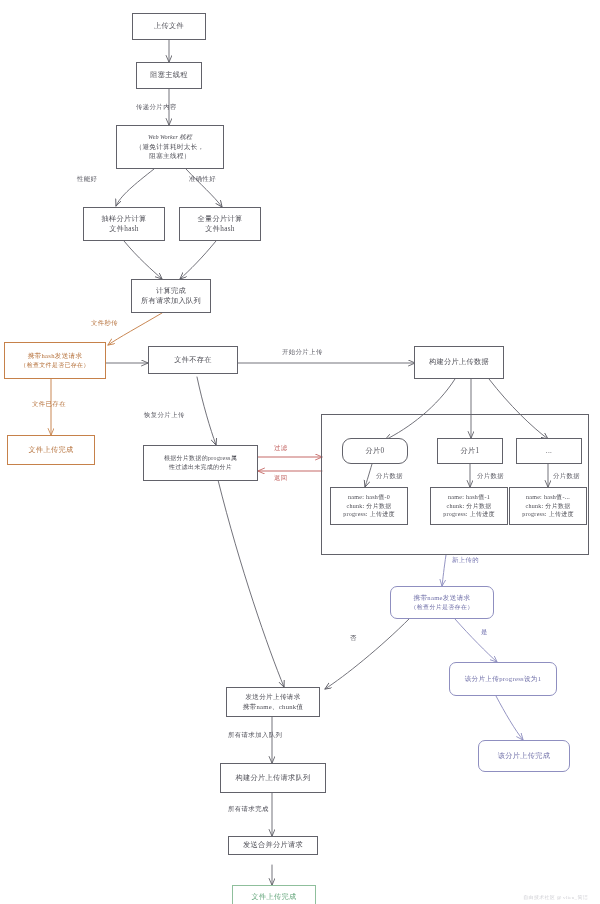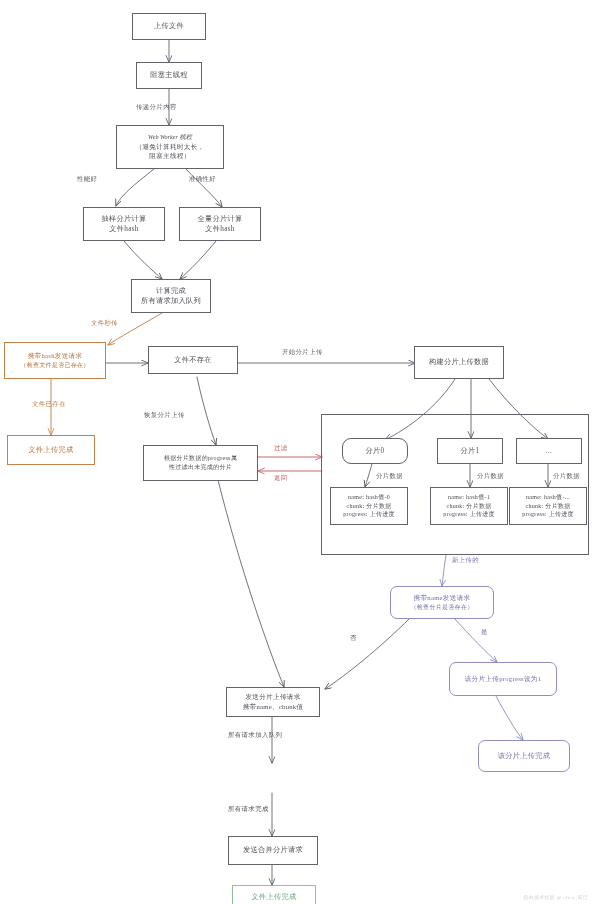--- a/index.html
+++ b/index.html
@@ -229,22 +229,25 @@
 
   <div class="node c-blue" style="left:478px;top:732px;width:92px;height:32px;">
     <span class="ln f7">该分片上传完成</span>
   </div>
 
   <div class="node c-dark" style="left:226px;top:679px;width:94px;height:30px;">
     <span class="ln f65">发送分片上传请求</span>
     <span class="ln f65">携带name、chunk值</span>
   </div>
 
-
-  <div class="node c-dark" style="left:228px;top:828px;width:90px;height:29px;font-family:Liberation Mono, monospace;">
+  <div class="node c-dark" style="left:220px;top:755px;width:106px;height:30px;">
+    <span class="ln f7">构建分片上传请求队列</span>
+  </div>
+
+  <div class="node c-dark" style="left:228px;top:828px;width:90px;height:19px;font-family:Liberation Mono, monospace;">
     <span class="ln f7">发送合并分片请求</span>
   </div>
 
   <div class="node c-green" style="left:232px;top:877px;width:84px;height:24px;">
     <span class="ln f7">文件上传完成</span>
   </div>
 
   <div class="elabel" style="left:136px;top:95px;">传递分片内容</div>
   <div class="elabel" style="left:77px;top:167px;">性能好</div>
   <div class="elabel" style="left:189px;top:167px;">准确性好</div>

